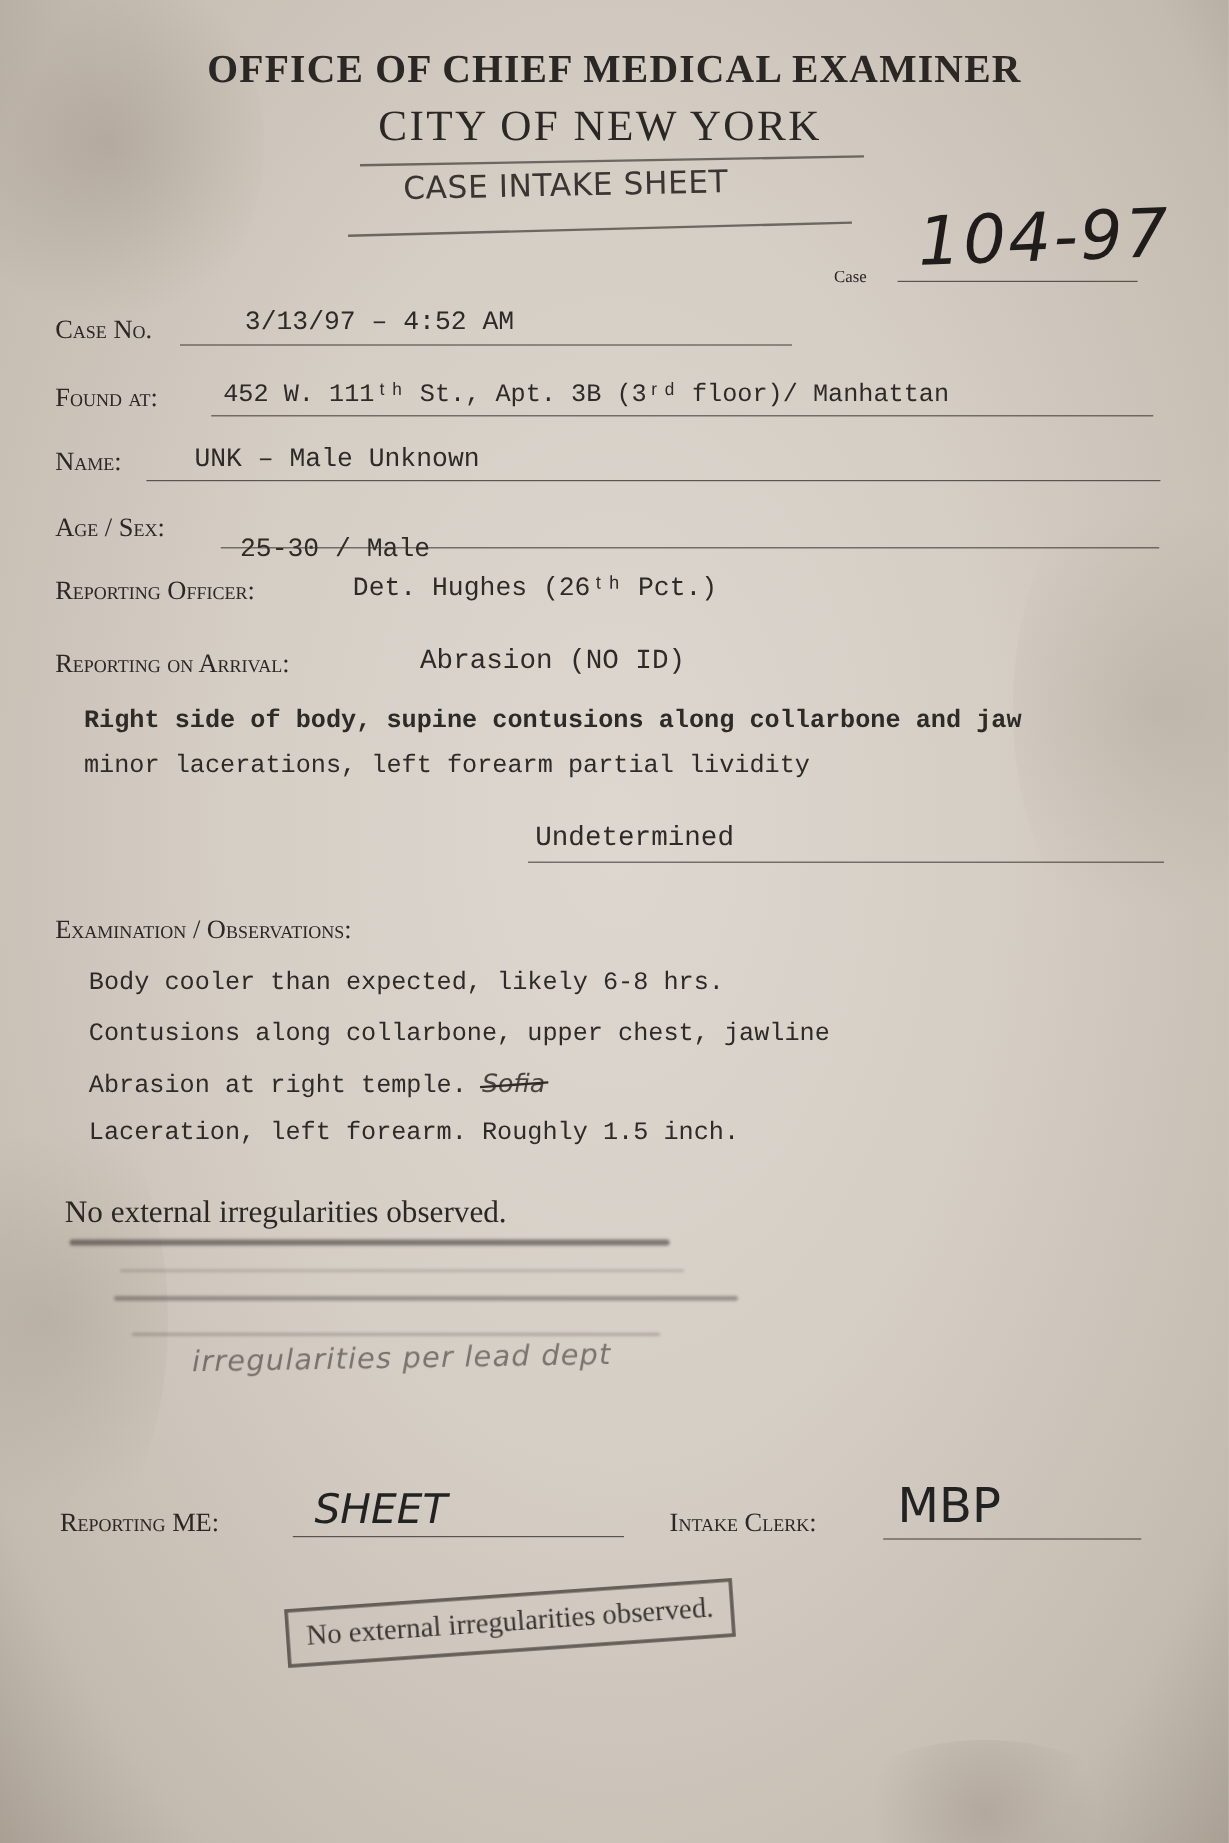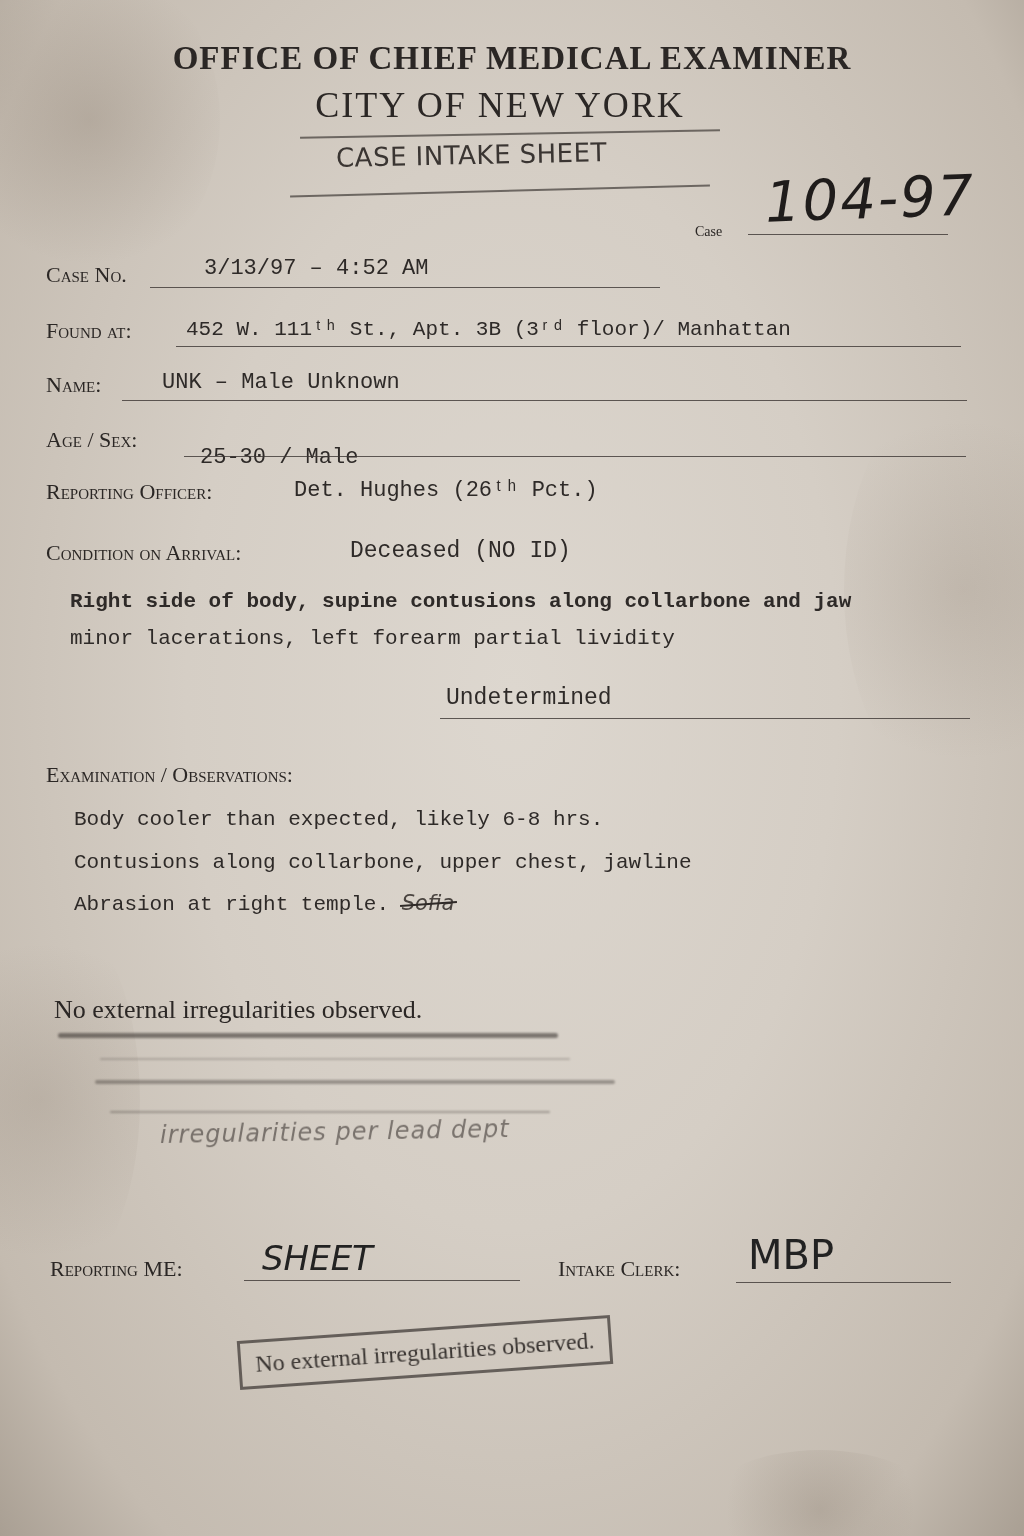--- a/index.html
+++ b/index.html
@@ -85,35 +85,36 @@
   <div class="abs mono value" style="left:162px; top:370px;">UNK – Male Unknown</div>
   <div class="uline" style="left:122px; top:400px; width:845px;"></div>
 
   <div class="abs serif label" style="left:46px; top:427px;">Age / Sex:</div>
   <div class="abs mono value" style="left:200px; top:425px;margin-top:20px;">25-30 / Male</div>
   <div class="uline" style="left:184px; top:456px; width:782px;"></div>
 
   <div class="abs serif label" style="left:46px; top:479px;">Reporting Officer:</div>
   <div class="abs mono value" style="left:294px; top:478px;">Det. Hughes (26ᵗʰ Pct.)</div>
 
-  <div class="abs serif label" style="left:46px; top:540px;">Condition on Arrival:</div>
-  <div class="abs mono value" style="left:350px; top:538px; font-size:23px;">Deceased (NO ID)</div>
+  <div class="abs serif label" style="left:46px; top:540px;">Reporting on Arrival:</div>
+  <div class="abs mono value" style="left:350px; top:538px; font-size:23px;">Abrasion (NO ID)</div>
   <div class="abs mono obs" style="left:70px; top:590px;font-weight:bold;">Right side of body, supine  contusions along collarbone and jaw</div>
   <div class="abs mono obs" style="left:70px; top:627px;">minor lacerations, left forearm  partial lividity</div>
 
   <div class="abs mono value" style="left:446px; top:685px; font-size:23px;">Undetermined</div>
   <div class="uline" style="left:440px; top:718px; width:530px;"></div>
 
   <div class="abs serif label" style="left:46px; top:762px;">Examination / Observations:</div>
   <div class="abs mono obs" style="left:74px; top:808px;">Body cooler than expected, likely 6-8 hrs.</div>
   <div class="abs mono obs" style="left:74px; top:851px;">Contusions along collarbone, upper chest, jawline</div>
   <div class="abs mono obs" style="left:74px; top:891px;">
     <span>Abrasion at right temple.</span>
     <span class="strike">Sofia</span>
   </div>
+  <div class="abs mono obs" style="left:74px; top:933px;">Laceration, left forearm. Roughly 1.5 inch.</div>
 
   <div class="abs serif noext">No external irregularities observed.</div>
   <div class="smudge" style="left:58px; top:1033px; width:500px; height:5px;"></div>
   <div class="smudge" style="left:100px; top:1058px; width:470px; height:2px; opacity:0.4;"></div>
   <div class="smudge" style="left:95px; top:1080px; width:520px; height:4px; opacity:0.7;"></div>
   <div class="smudge" style="left:110px; top:1111px; width:440px; height:2px; opacity:0.6;"></div>
   <div class="abs hand faint-hand">irregularities per lead dept</div>
 
   <div class="abs serif label" style="left:50px; top:1256px;">Reporting ME:</div>
   <div class="abs hand sig" style="left:262px; top:1238px;">SHEET</div>

